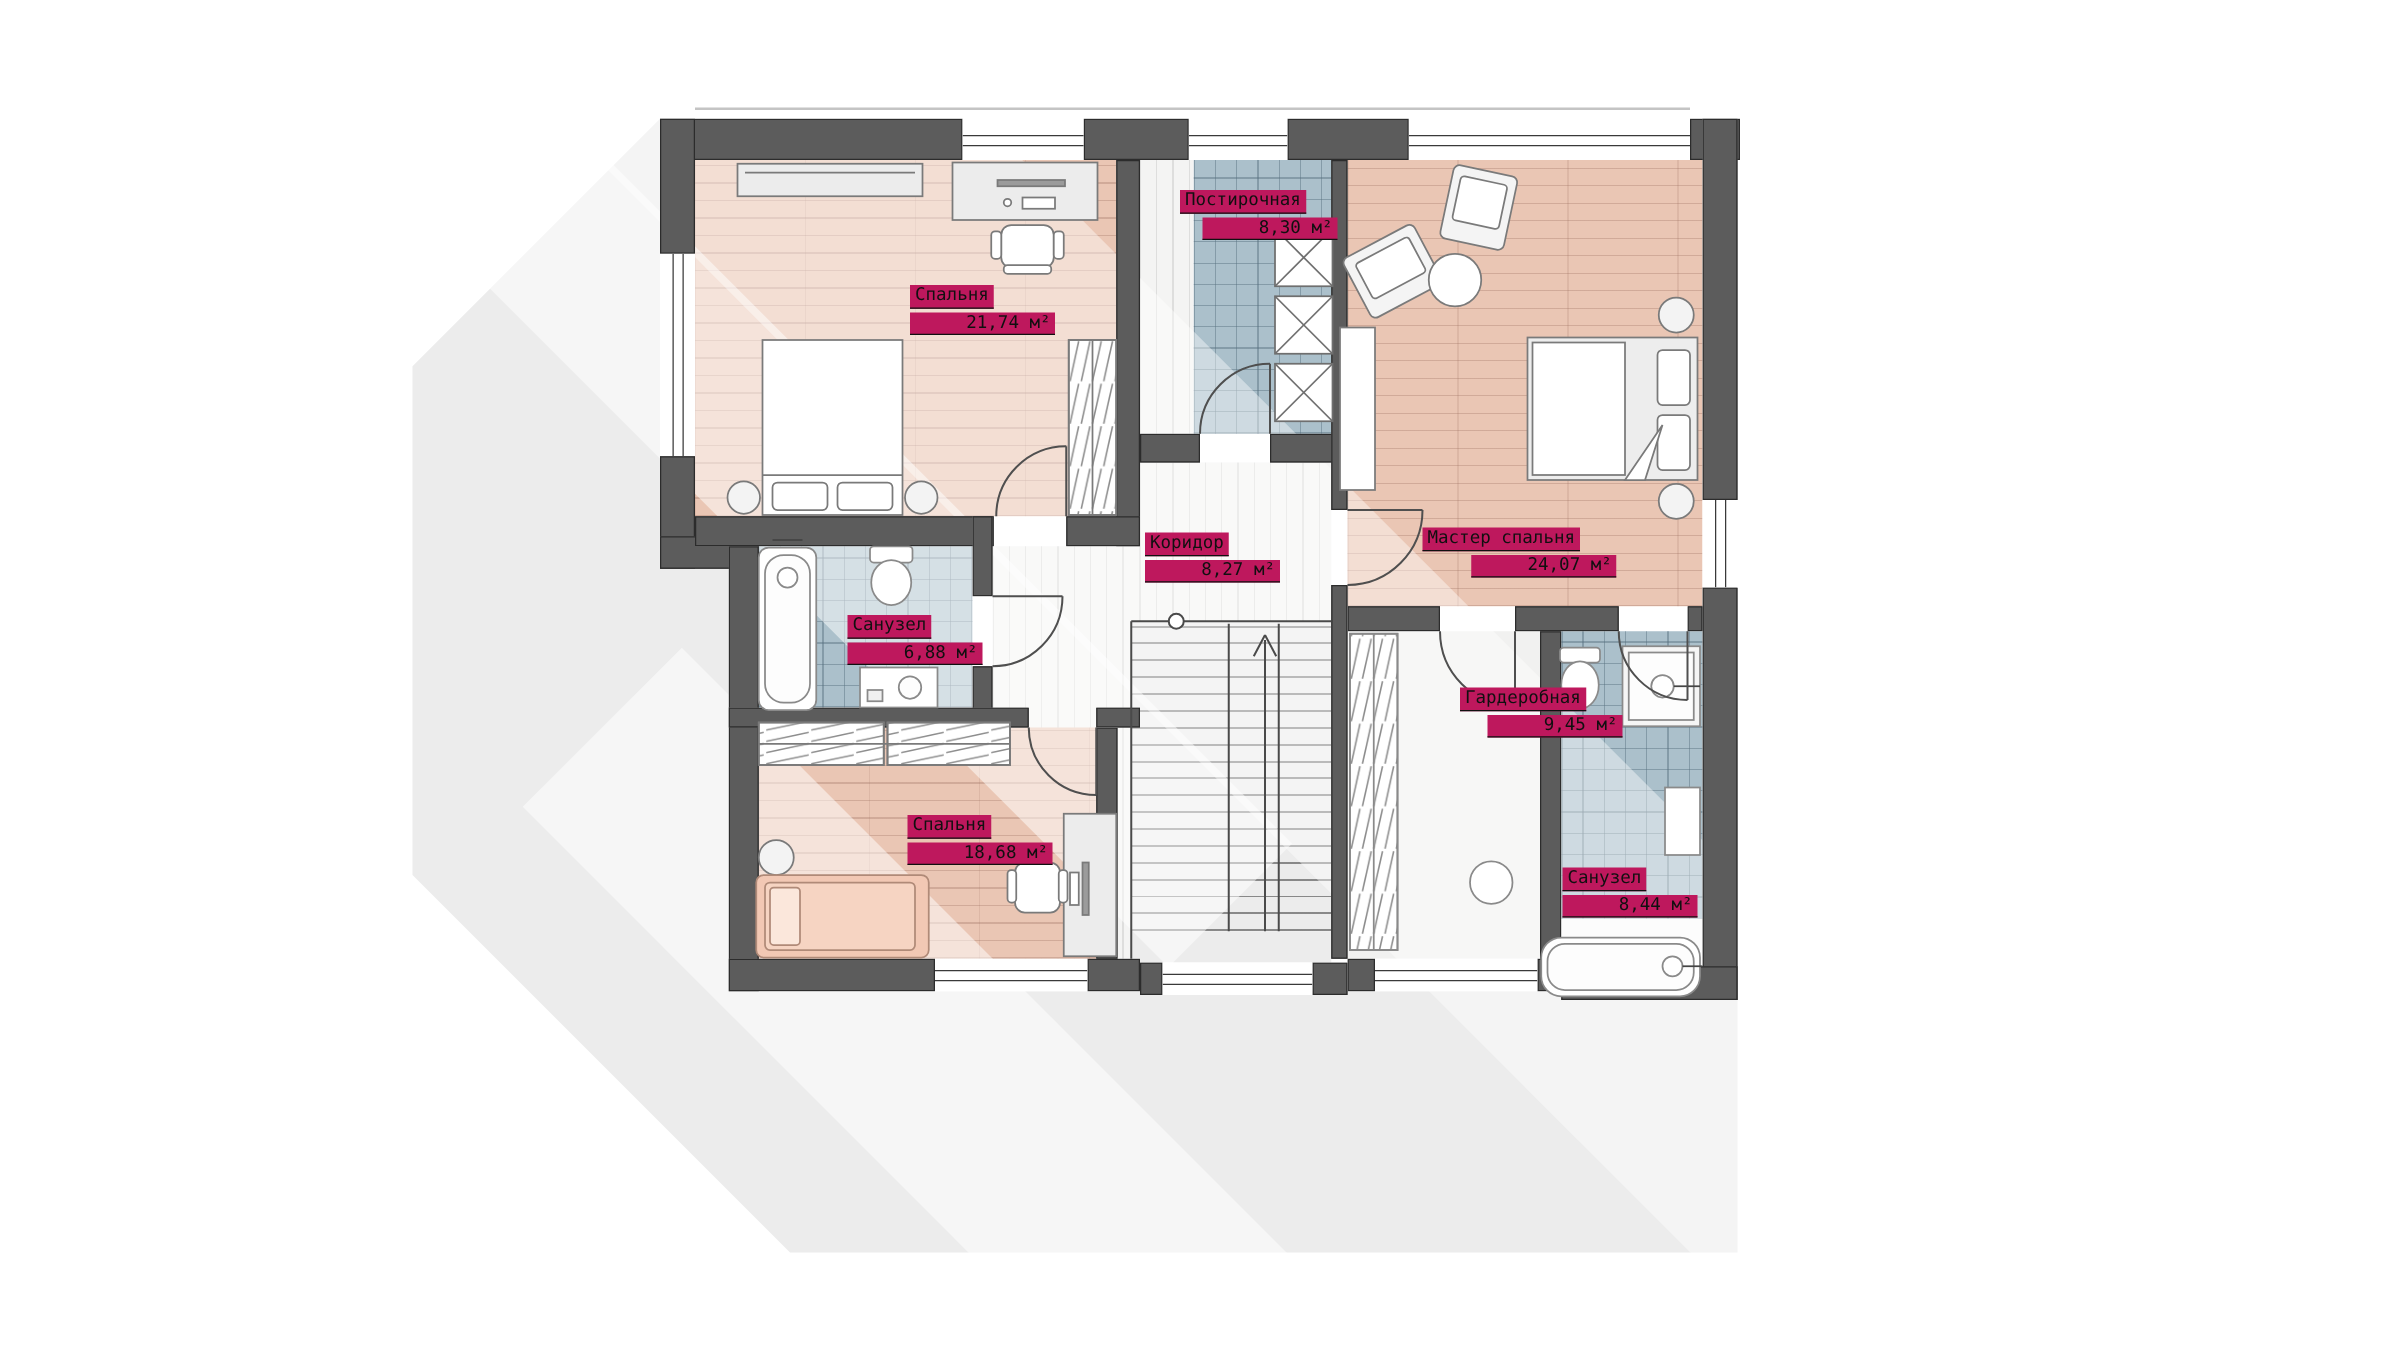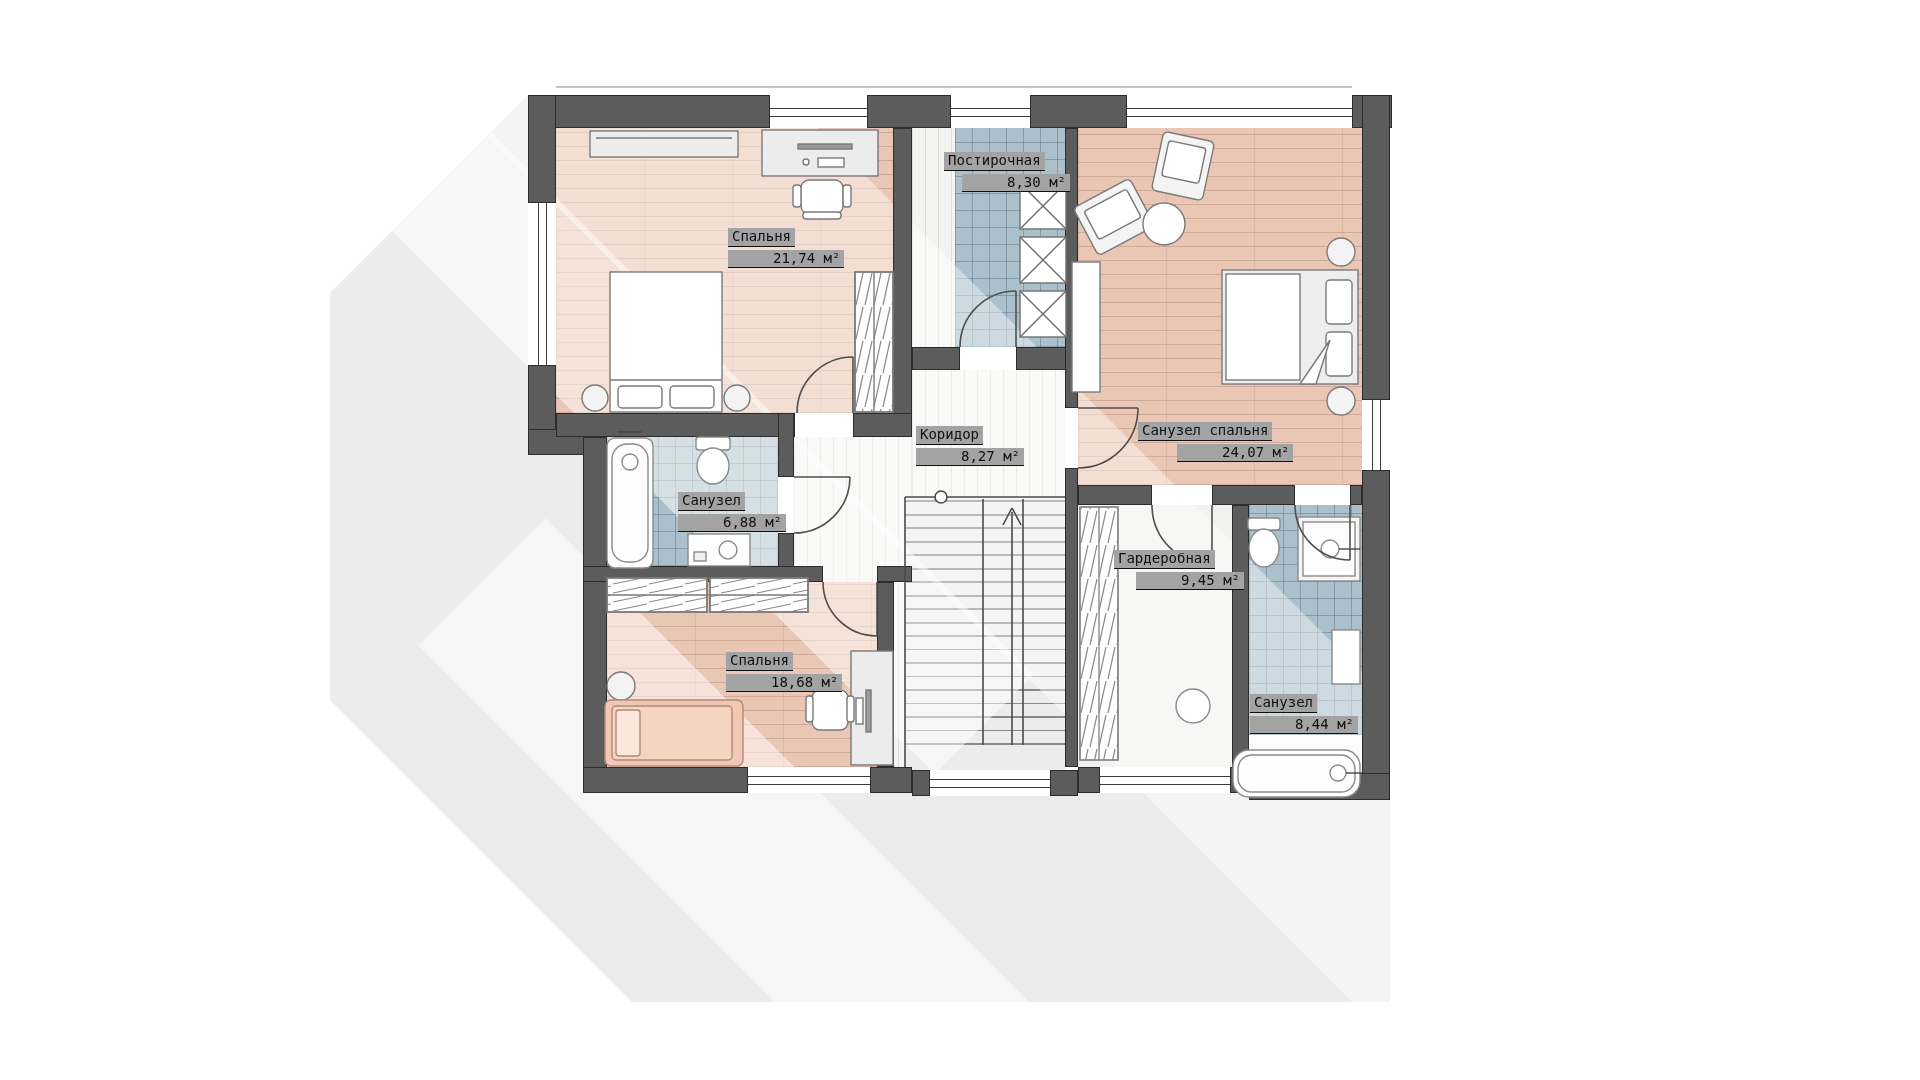--- a/index.html
+++ b/index.html
@@ -26,21 +26,21 @@
   .winh::after{content:'';position:absolute;left:0;right:0;top:50%;height:7px;margin-top:-4px;
     border-top:1.5px solid #3a3a3a;border-bottom:1.5px solid #3a3a3a;}
   .winv{background:#fff;}
   .winv::after{content:'';position:absolute;top:0;bottom:0;left:50%;width:7px;margin-left:-4px;
     border-left:1.5px solid #3a3a3a;border-right:1.5px solid #3a3a3a;}
   .winh,.winv{overflow:hidden;}
   
   .streak{position:absolute;background:rgba(255,255,255,.42);pointer-events:none;}
   
   .lbl{position:absolute;color:#101010;font-size:14px;line-height:1.05;z-index:30;}
-  .chip{display:inline-block;background:#a3a3a3;padding:1px 4px 2px;border-bottom:1.3px solid #101010;
+  .chip{display:inline-block;background:#be185d;padding:1px 4px 2px;border-bottom:1.3px solid #101010;
         white-space:nowrap;text-align:center;}
   .chip.a{margin-top:3px;padding-left:45px;}
   svg{position:absolute;left:0;top:0;pointer-events:none;}
   .z0{z-index:0}.z1{z-index:5}.z2{z-index:10}.z3{z-index:15}.z4{z-index:20}
 </style>
 </head>
 <body>
 
 <div id="canvas">
 
@@ -312,36 +312,36 @@
 
   <div class="lbl" style="left:728px;top:228px">
     <span class="chip">Спальня</span><br>
     <span class="chip a">21,74 м²</span>
   </div>
   <div class="lbl" style="left:944px;top:152px">
     <span class="chip">Постирочная</span><br>
     <span class="chip a" style="margin-left:18px">8,30 м²</span>
   </div>
   <div class="lbl" style="left:1138px;top:422px">
-    <span class="chip">Санузел спальня</span><br>
+    <span class="chip">Мастер спальня</span><br>
     <span class="chip a" style="margin-left:39px">24,07 м²</span>
   </div>
   <div class="lbl" style="left:916px;top:426px">
     <span class="chip">Коридор</span><br>
     <span class="chip a">8,27 м²</span>
   </div>
   <div class="lbl" style="left:678px;top:492px">
     <span class="chip">Санузел</span><br>
     <span class="chip a">6,88 м²</span>
   </div>
   <div class="lbl" style="left:726px;top:652px">
     <span class="chip">Спальня</span><br>
     <span class="chip a">18,68 м²</span>
   </div>
-  <div class="lbl" style="left:1114px;top:550px">
+  <div class="lbl" style="left:1168px;top:550px">
     <span class="chip">Гардеробная</span><br>
     <span class="chip a" style="margin-left:22px">9,45 м²</span>
   </div>
   <div class="lbl" style="left:1250px;top:694px">
     <span class="chip">Санузел</span><br>
     <span class="chip a">8,44 м²</span>
   </div>
 
 </div>
 

